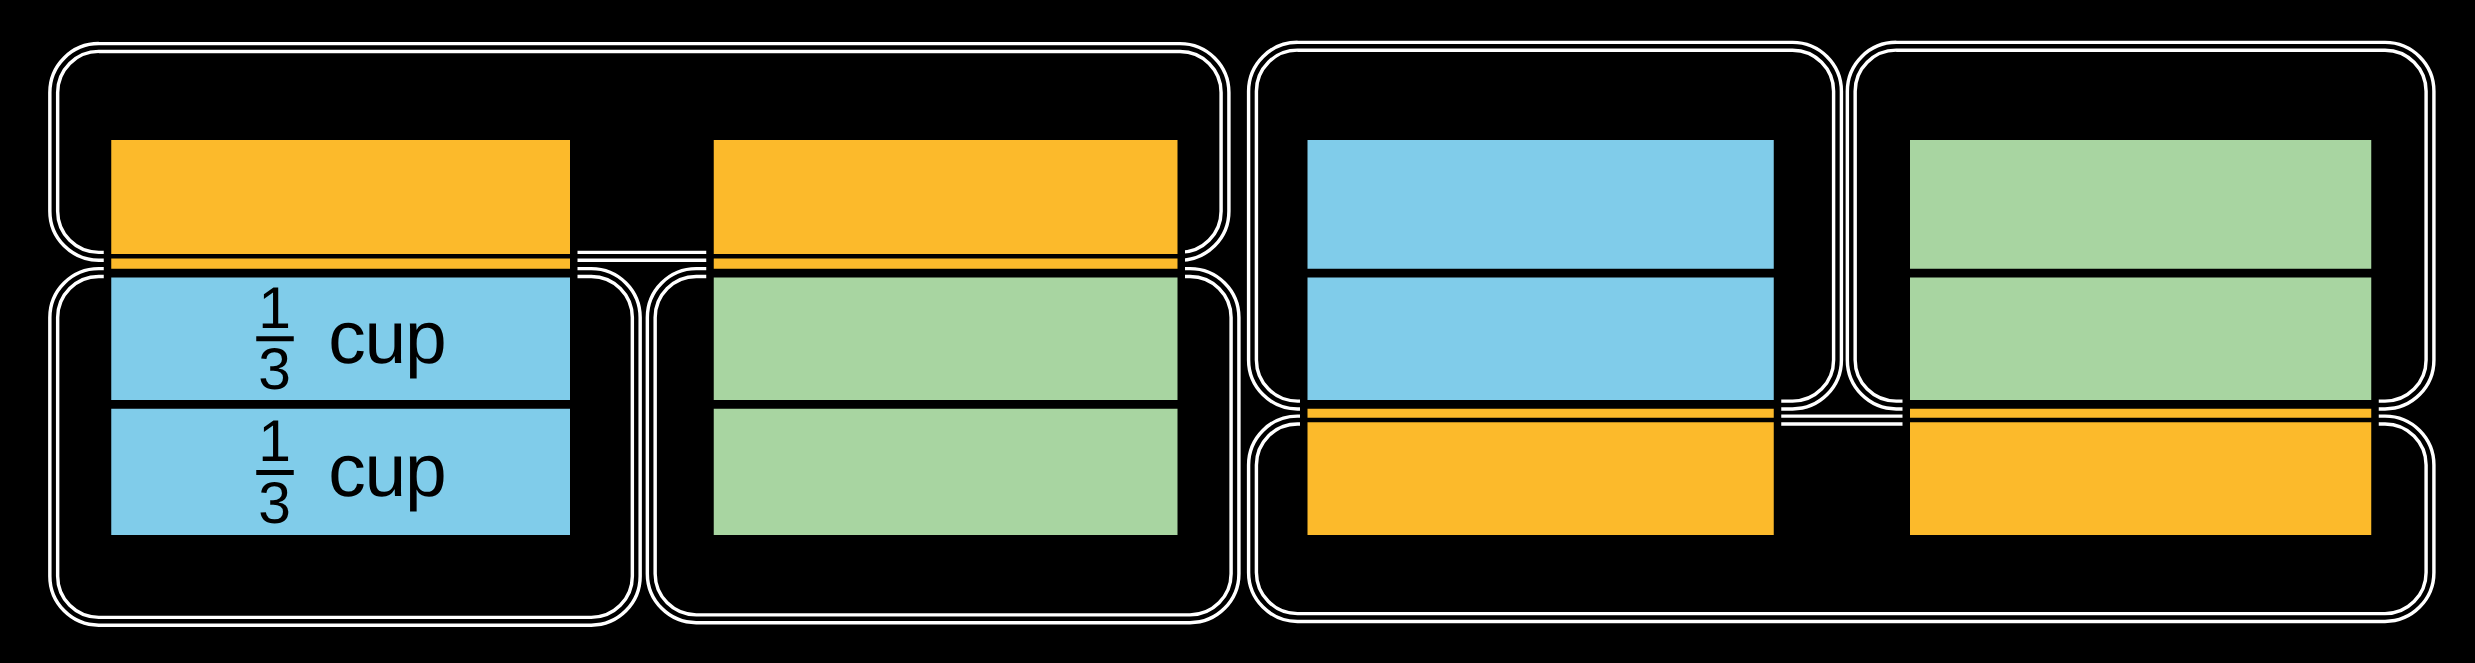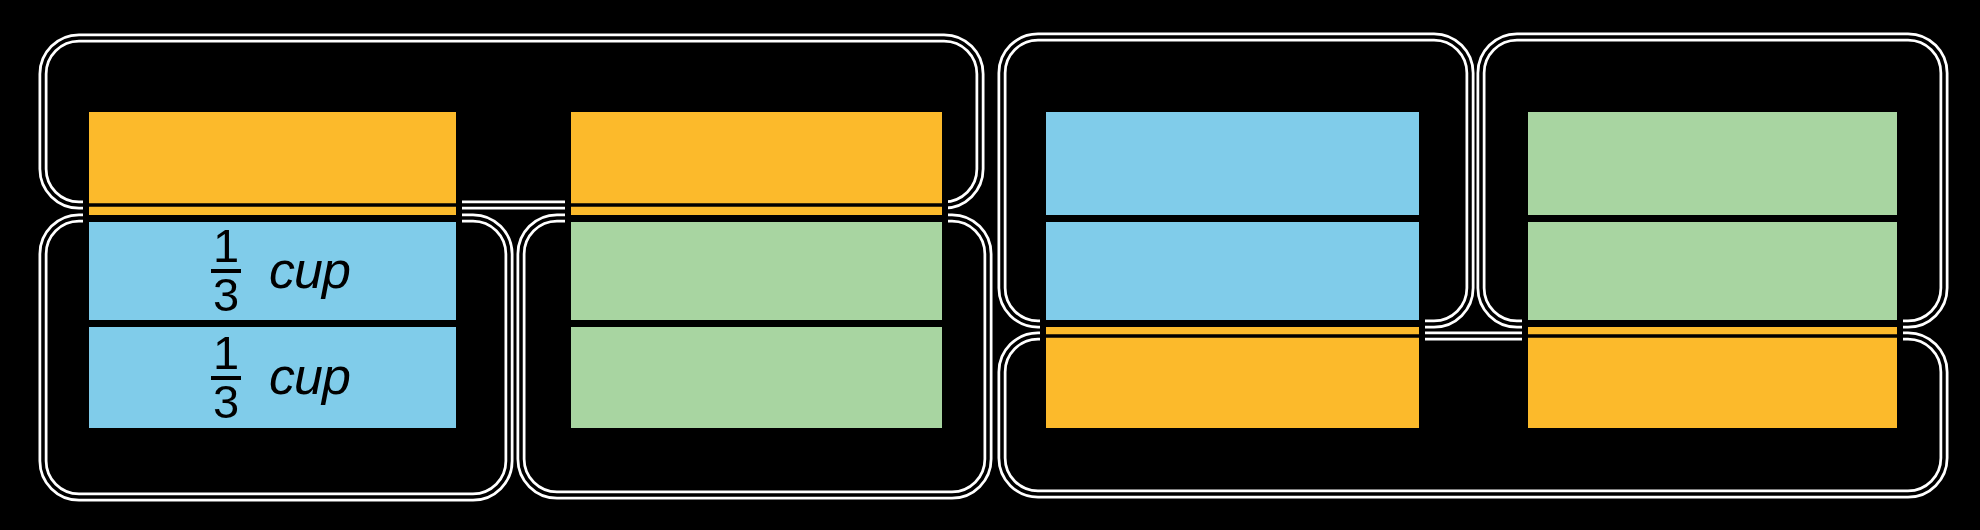--- a/index.html
+++ b/index.html
@@ -35,21 +35,21 @@
   [data-color="blue"]{background:var(--c-blue,#80CCEA);}
   [data-color="green"]{background:var(--c-green,#A8D5A1);}
 
   .label{
     display:flex;align-items:center;justify-content:center;
     gap:28px;height:100%;color:var(--c-label_text,#000);
     transform:translateX(8px);
   }
   .frac{display:flex;flex-direction:column;align-items:center;font-size:47px;line-height:.78;}
   .frac .bar{width:30px;height:4px;background:var(--c-label_text,#000);margin:4px 0;}
-  .unit{font-size:52px;line-height:.9;letter-spacing:-1px;margin-top:-2px;font-style:italic;}
+  .unit{font-size:60px;line-height:.9;letter-spacing:-1px;margin-top:-2px;}
 </style>
 </head>
 <body>
 
 <div id="canvas">
 
   <svg class="layer casing-layer" width="1980" height="530" viewBox="0 0 1980 530">
     <g>
         <rect x="43" y="38" width="937" height="167" rx="36"></rect>
       </g>

